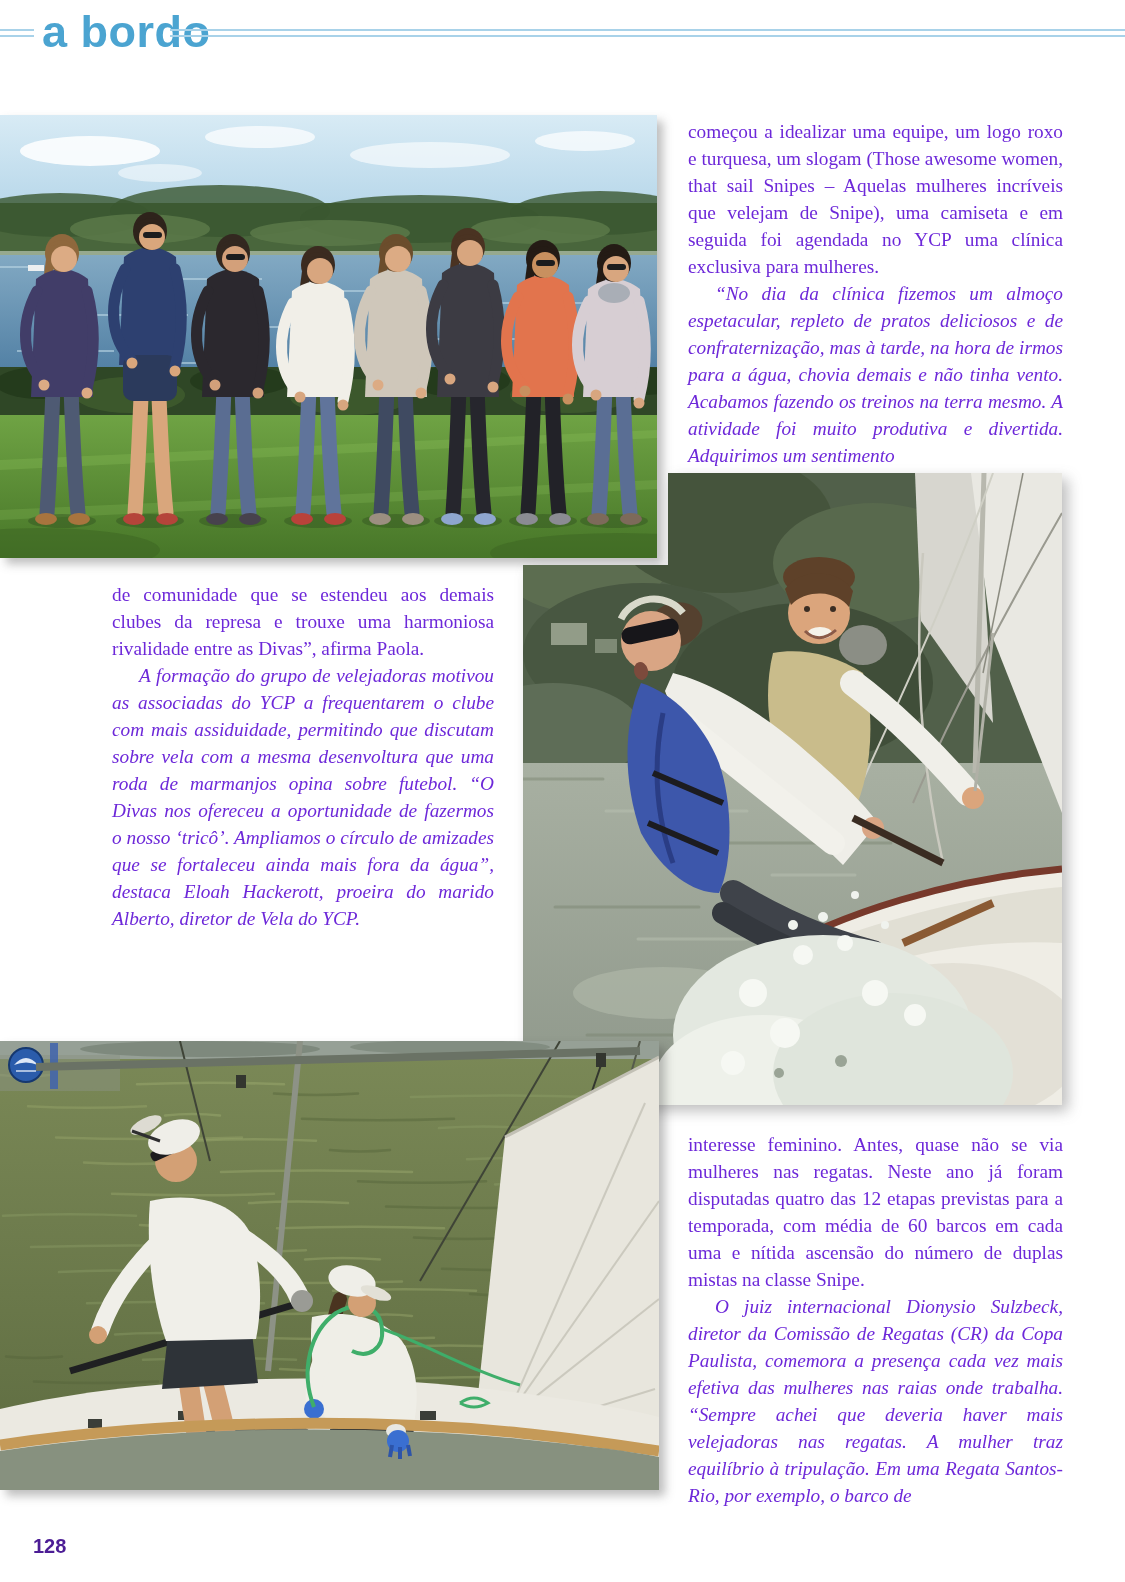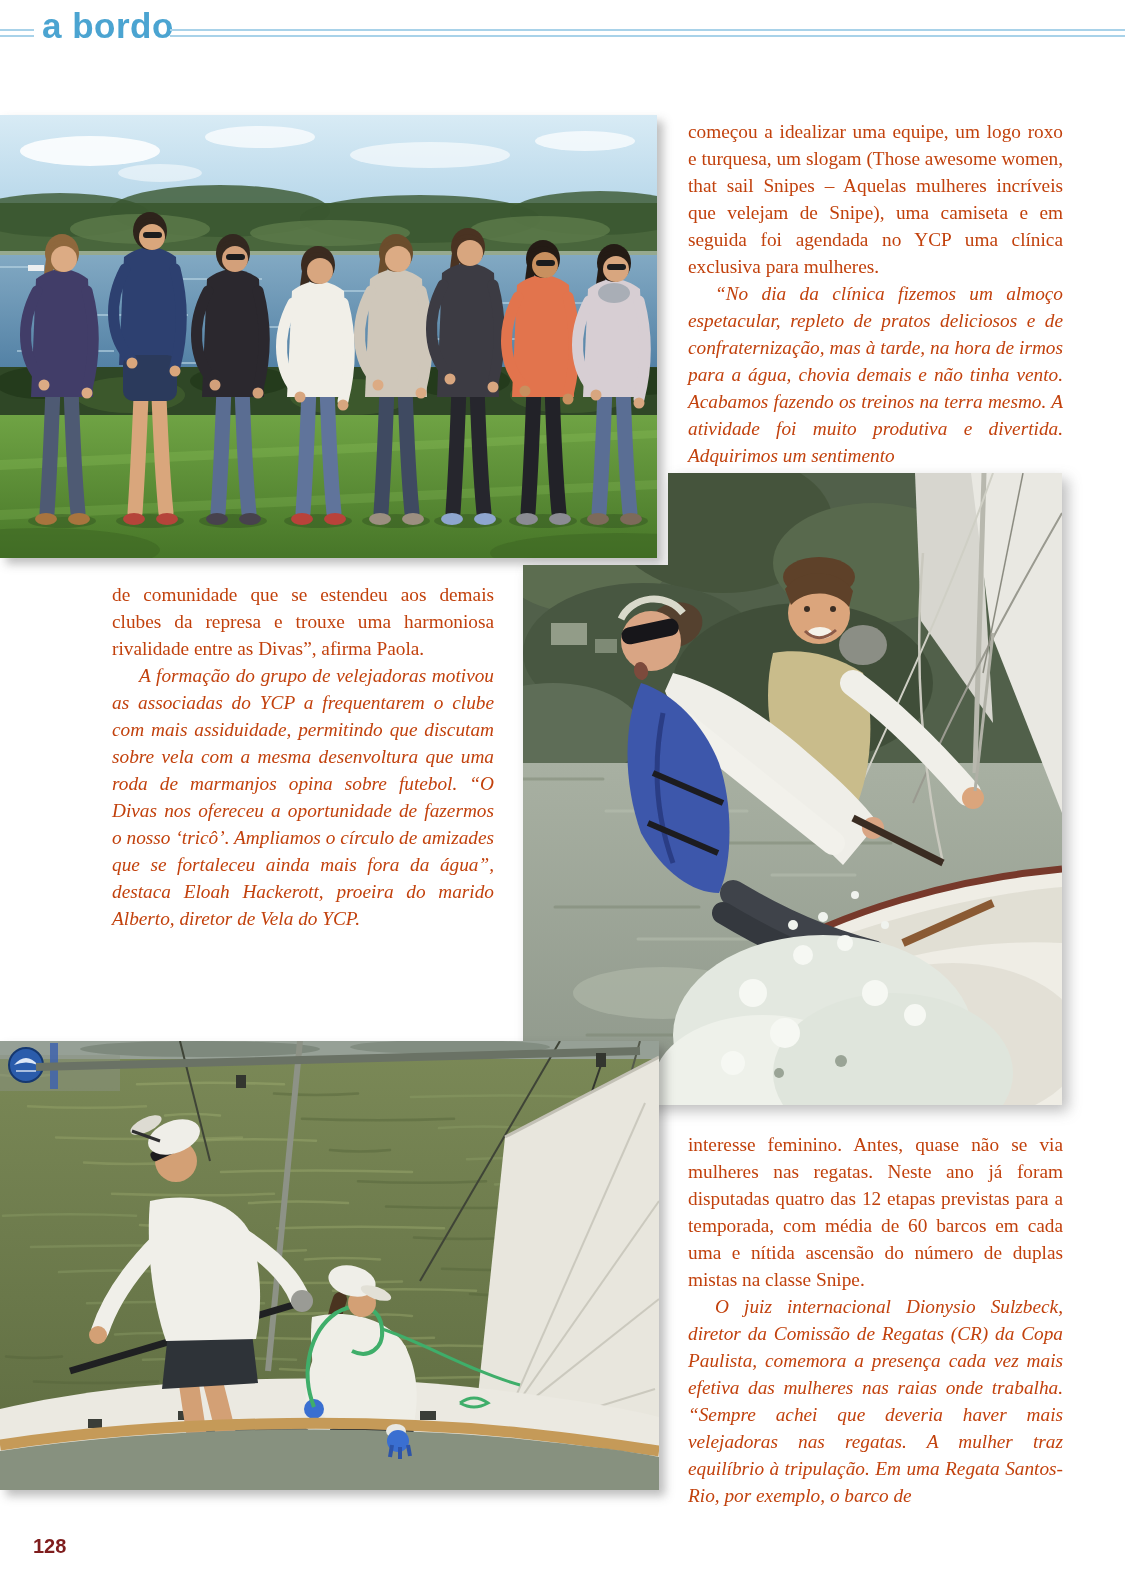--- a/index.html
+++ b/index.html
@@ -1,37 +1,37 @@
 <!DOCTYPE html>
 <html lang="pt"><head>
 <meta charset="utf-8">
 <style>
   html,body{margin:0;padding:0;background:#e8e8e8;}
   .page{position:relative;width:1125px;height:1582px;background:#ffffff;overflow:hidden;
         font-family:"Liberation Serif", serif;margin:0 auto;}
   .rule{position:absolute;height:2px;background:#a8d2e9;}
   .section-title{position:absolute;left:42px;top:6px;font-family:"Liberation Sans",sans-serif;
-        font-weight:bold;font-size:35px;color:#4ba4d1;letter-spacing:.5px;}
+        font-weight:bold;font-size:45px;color:#4ba4d1;letter-spacing:.5px;}
   .photo{position:absolute;overflow:hidden;}
   .shadowed{box-shadow:6px 6px 9px rgba(70,70,70,.35);}
   #photoA{left:0;top:115px;width:657px;height:443px;}
   #photoB-wrap{position:absolute;left:523px;top:473px;width:539px;height:632px;
         filter:drop-shadow(6px 6px 7px rgba(70,70,70,.35));}
   #photoB{width:539px;height:632px;overflow:hidden;
         clip-path:polygon(145px 0,539px 0,539px 632px,0 632px,0 92px,145px 92px);}
   #photoC{left:0;top:1041px;width:659px;height:449px;}
   svg{display:block;width:100%;height:100%;}
-  .textcol{position:absolute;text-align:justify;color:#c2410c;font-size:19.3px;line-height:27px;}
+  .textcol{position:absolute;text-align:justify;color:#6d28d9;font-size:19.3px;line-height:27px;}
   .textcol p{margin:0;padding:0;}
   .textcol p.ind{text-indent:27px;font-style:italic;}
   #col-right-top{left:688px;top:118px;width:375px;}
   #col-left-mid{left:112px;top:581px;width:382px;}
   #col-right-bottom{left:688px;top:1131px;width:375px;}
   .pagenum{position:absolute;left:33px;top:1535px;font-family:"Liberation Sans",sans-serif;
-        font-weight:bold;font-size:20px;color:#7f1d1d;}
+        font-weight:bold;font-size:20px;color:#4c1d95;}
 </style>
 </head>
 <body>
 
 <div class="page">
 
   <div class="rule" style="left:0;top:29px;width:34px;"></div>
   <div class="rule" style="left:0;top:35px;width:34px;"></div>
   <div class="section-title">a bordo</div>
   <div class="rule" style="left:170px;top:29px;width:955px;"></div>

